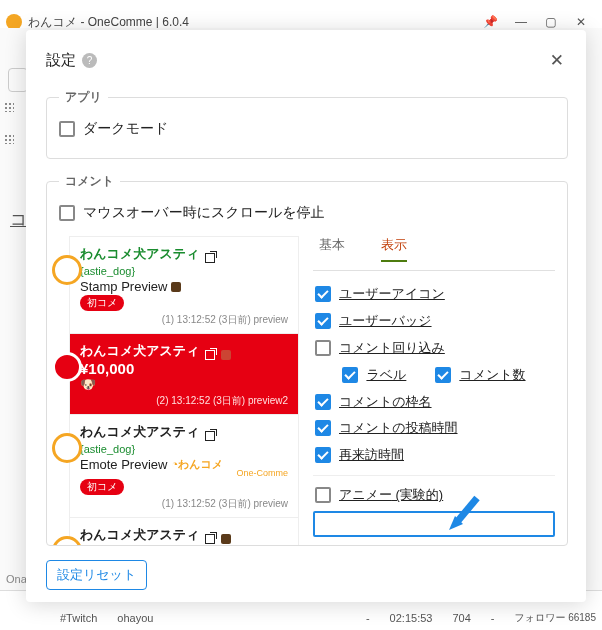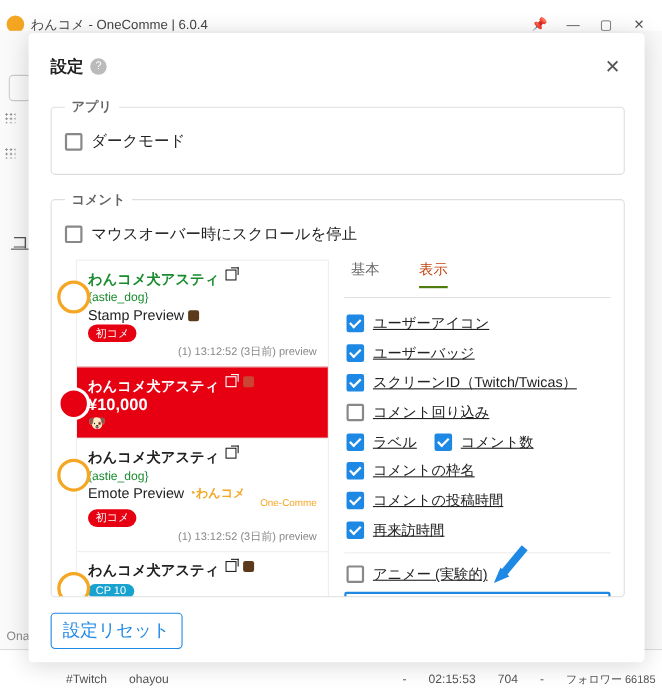--- a/index.html
+++ b/index.html
@@ -31,40 +31,40 @@
     position: absolute;
     top: 30px; left: 26px; right: 16px; bottom: 28px;
     background: #fff;
     border-radius: 4px;
     box-shadow: 0 2px 22px rgba(0,0,0,0.16);
     padding: 16px 18px 12px 20px;
     display: flex;
     flex-direction: column;
   }
   .modal-header { display: flex; align-items: center; margin-bottom: 14px; }
-  .modal-title { font-size: 15px; font-weight: 700; margin-right: 6px; }
+  .modal-title { font-size: 15px; font-weight: 400; margin-right: 6px; }
   .help-circle { width:15px;height:15px;border-radius:50%;background:#bbb;color:#fff;font-size:10px;display:flex;align-items:center;justify-content:center;}
   .close-x { font-size: 17px; color: #555; cursor: pointer; padding:4px;}
 
   fieldset { border: 1px solid #ddd; border-radius: 4px; padding: 10px 12px 16px; margin-bottom: 14px; }
   legend { font-size: 12px; color: #666; padding: 0 6px; font-weight: bold; }
 
   .check-row { display: flex; align-items: center; gap: 8px; padding: 4px 0; font-size: 14px; }
   .cbx { width: 16px; height: 16px; border: 2px solid #888; border-radius: 2px; flex-shrink: 0; position: relative; }
   .cbx.checked { background: #1e88e5; border-color: #1e88e5; }
   .cbx.checked::after { content:""; position:absolute; left:3px; top:0px; width:4px; height:8px; border:solid #fff; border-width:0 2px 2px 0; transform:rotate(45deg); }
 
   .comment-body { display: flex; gap: 14px; margin-top: 10px; align-items:flex-start;}
   .preview-col { width: 230px; border:1px solid #eee; border-top:none;}
   .options-col { flex: 1; }
 
   
   .card { padding: 8px 10px 6px 10px; border-top:1px solid #eee; position:relative; }
   .card.red { background:#e60012; color:#fff; }
-  .card .row1 { display:flex; align-items:flex-start; gap:6px; font-weight:700; font-size:13px;}
+  .card .row1 { display:flex; align-items:flex-end; gap:6px; font-weight:700; font-size:13px;}
   .card.red .row1, .card.red .sub { color:#fff; }
   .card .username.green { color:#1a8c2f; }
   .card .sub { font-size:11px; color:#1a8c2f; margin:2px 0;}
   .card .line { font-size:13px; display:flex; align-items:center; gap:4px;}
   .card .meta { text-align:right; font-size:10px; color:#888; margin-top:2px;}
   .card.red .meta { color:#ffe0e0;}
   .avatar-ring { position:absolute; left:-18px; top:18px; width:30px;height:30px;border:3px solid #f5a623;border-radius:50%;background:#fff; }
   .avatar-ring.red{ border-color:#fff; background:#e60012;}
   .badge-pill { display:inline-block; background:#e60012; color:#fff; border-radius:10px; font-size:10px; padding:1px 7px; }
   .badge-pill.blue{ background:#17a2d0;}
@@ -76,29 +76,29 @@
   .preview-col { margin-left: 10px;}
   .preview-wrap{ position:relative; }
 
   
   .tabs { display:flex; gap:36px; padding:0 6px 8px; border-bottom:1px solid #e0e0e0; margin-bottom:10px;}
   .tab { font-size:13px; color:#666; padding-bottom:6px; }
   .tab.active{ color:#c2410c; border-bottom:2px solid #4d7c0f;font-family:Liberation Serif, serif; }
 
   .opt { display:flex; align-items:flex-start; gap:8px; padding:5px 2px; font-size:13px;text-decoration:underline; }
   .opt .lbl{ line-height:1.3; }
-  .inline-opts{ display:flex; gap:16px; flex-wrap:wrap;}
+  .inline-opts{ display:flex; gap:29px; flex-wrap:wrap;justify-content:center;}
   .divider{ height:1px; background:#eee; margin:6px 0;}
 
   .highlight-box { border:2px solid #1e88e5; border-radius:2px; padding:6px 4px; margin-top:2px;}
   .arrow { position:absolute; width:40px; height:40px; }
   .arrow svg{ width:100%; height:100%; }
 
   .modal-footer { margin-top:auto; }
-  .reset-btn { border:1px solid #1e88e5; color:#1e88e5; background:#fff; border-radius:4px; padding:5px 10px; font-size:16px; cursor:pointer;}
+  .reset-btn { border:1px solid #1e88e5; color:#1e88e5; background:#fff; border-radius:4px; padding:5px 10px; font-size:13px; cursor:pointer;}
 </style>
 </head>
 <body>
 
 <div class="titlebar">
   <span class="orange-dot"></span>
   <span>わんコメ - OneComme | 6.0.4</span>
   <span class="spacer"></span>
   <span class="winbtn">📌</span>
   <span class="winbtn">—</span>
@@ -173,20 +173,21 @@
             <div class="avatar-ring red"></div>
             <div class="row1">
                 <span>わんコメ犬アスティ</span> 
                 <span class="ext-icon"></span> 
                 <span class="tiny-dot r"></span>
               </div>
             <div class="row1" style="font-size:15px;">¥10,000</div>
             <div class="line">
                 <span>🐶</span>
               </div>
+            <div class="meta">(2)  13:12:52  (3日前)  preview2</div>
           </div>
           <div class="card">
             <div class="avatar-ring"></div>
             <div class="row1">
                 <span>わんコメ犬アスティ</span> 
                 <span class="ext-icon"></span>
               </div>
             <div class="sub">{astie_dog}</div>
             <div class="line">
                 <span>Emote Preview</span> 
@@ -214,24 +215,20 @@
           <span class="tab">基本</span>
           <span class="tab active">表示</span>
         </div>
         <div class="opt">
             <span class="cbx checked"></span>
             <span class="lbl">ユーザーアイコン</span>
           </div>
         <div class="opt">
             <span class="cbx checked"></span>
             <span class="lbl">ユーザーバッジ</span>
-          </div>
-        <div class="opt">
-            <span class="cbx checked"></span>
-            <span class="lbl">スクリーンID（Twitch/Twicas）</span>
           </div>
         <div class="opt">
             <span class="cbx"></span>
             <span class="lbl">コメント回り込み</span>
           </div>
         <div class="opt inline-opts">
           <span style="display:flex;gap:8px;align-items:center;">
               <span class="cbx checked"></span>
               <span class="lbl">ラベル</span>
             </span>

